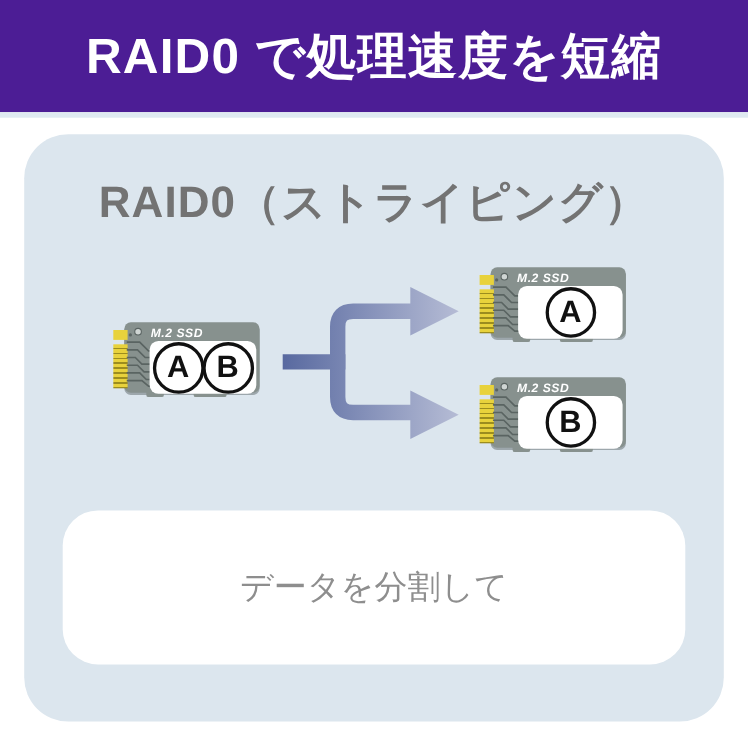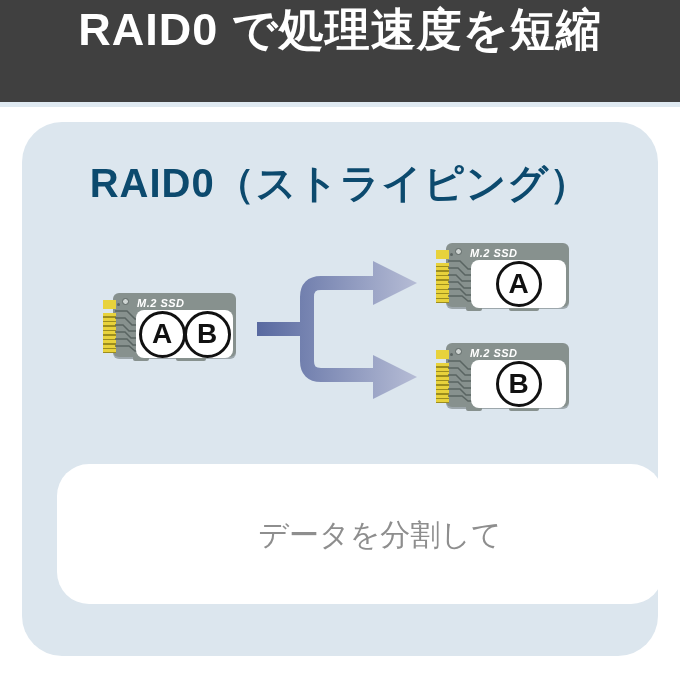--- a/index.html
+++ b/index.html
@@ -4,36 +4,36 @@
 <style>
   html,body{margin:0;padding:0;}
   body{
     width:680px;height:680px;position:relative;overflow:hidden;
     background:#ffffff;
     font-family:"Liberation Sans","DejaVu Sans",sans-serif;
   }
   
   .header{
     position:absolute;left:0;top:0;width:680px;height:102px;
-    background:#404040;display:flex;justify-content:center;
+    background:#4c1d95;display:flex;align-items:center;justify-content:center;
   }
   .header-title{
     color:#ffffff;font-size:45px;font-weight:bold;letter-spacing:1px;white-space:nowrap;
   }
   .header-underline{
     position:absolute;left:0;top:102px;width:680px;height:5px;background:#dfe9f1;
   }
   
   .panel{
     position:absolute;left:22px;top:122px;width:636px;height:534px;
     background:#dce6ee;border-radius:40px;
   }
   .diagram-title{
     position:absolute;left:0;top:156px;width:680px;text-align:center;
-    color:#0c4a6e;font-size:40px;font-weight:bold;letter-spacing:1px;white-space:nowrap;
+    color:#737373;font-size:40px;font-weight:bold;letter-spacing:1px;white-space:nowrap;
   }
   
   .ssd{position:absolute;width:109px;height:68px;}
   .ssd-body{
     position:absolute;left:10px;top:0;width:123px;height:64px;
     background:#87918e;border-radius:6px;
     box-shadow:0 2px 0 rgba(40,50,48,.35);
   }
   .ssd-tab-left{position:absolute;left:30px;top:63px;width:16px;height:5px;background:#87918e;border-radius:0 0 2px 2px;}
   .ssd-tab-right{position:absolute;right:6px;top:63px;width:30px;height:5px;background:#87918e;border-radius:0 0 2px 2px;}
@@ -67,21 +67,21 @@
   .ssd.dst-a{left:436px;top:243px;}
   .ssd.dst-b{left:436px;top:343px;}
   .ssd.src .ssd-label{left:33px;width:97px;}
   .ssd.src .circle-letter{width:47px;height:47px;margin:0 -1px;}
   
   .fork-arrow{position:absolute;left:255px;top:248px;}
   
   .caption-box{
     position:absolute;left:57px;top:464px;width:566px;height:140px;
     background:#ffffff;border-radius:32px;
-    display:flex;flex-direction:column;align-items:center;justify-content:center;padding-left:40px;
+    display:flex;flex-direction:column;align-items:center;justify-content:center;
   }
   .caption-line{
     color:#8e8e8e;font-size:30px;line-height:45px;white-space:nowrap;text-align:center;
   }
 </style>
 </head>
 <body>
 
 <div class="header">
   <div class="header-title">RAID0 で処理速度を短縮</div>

